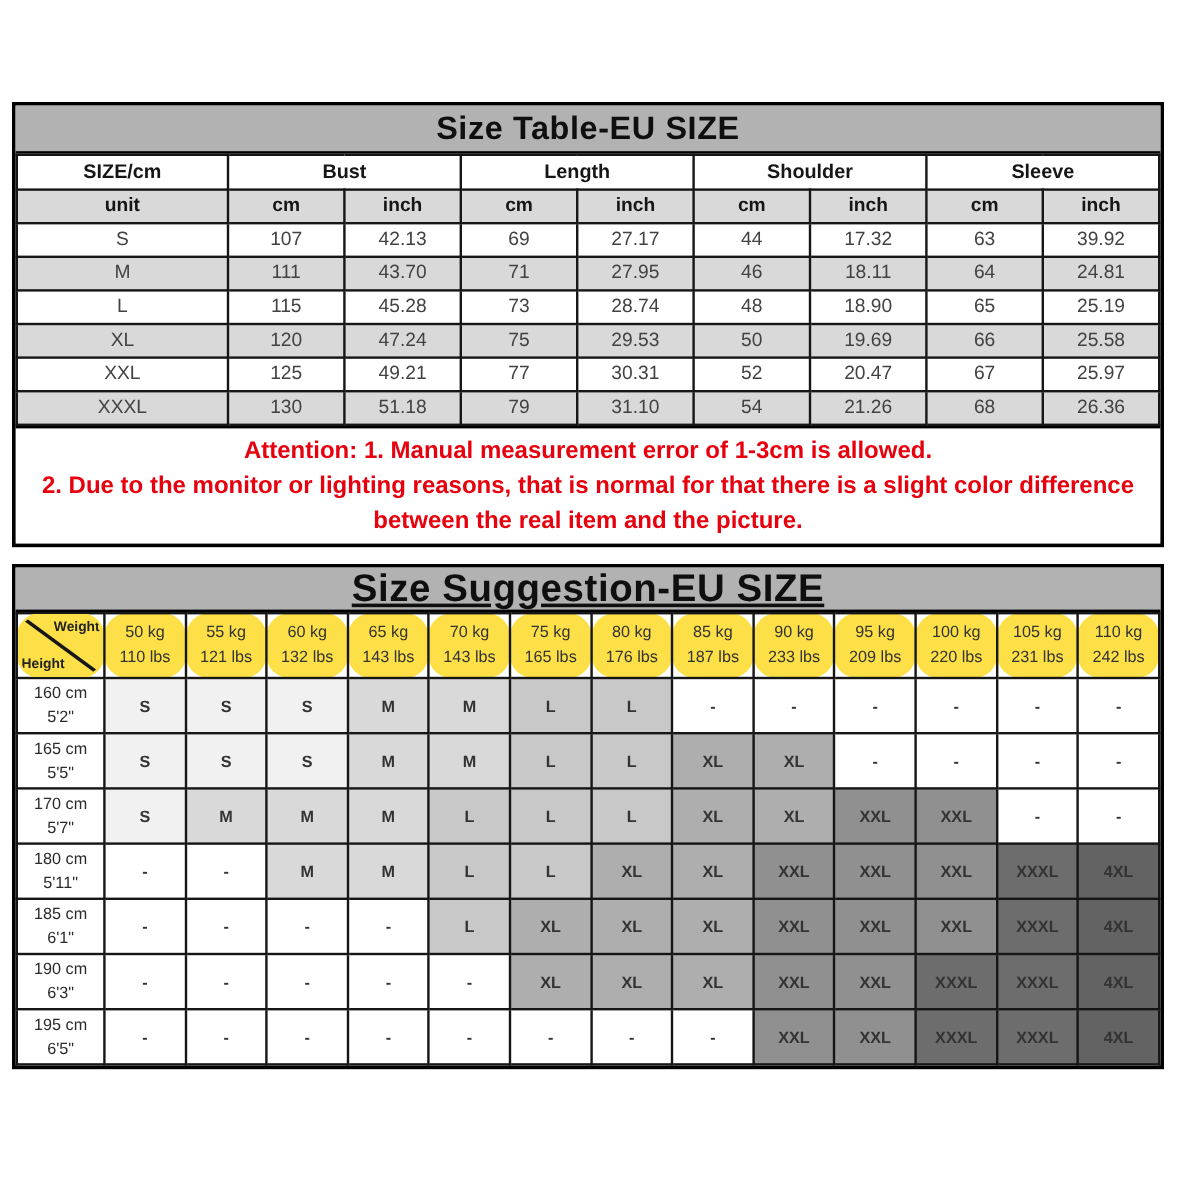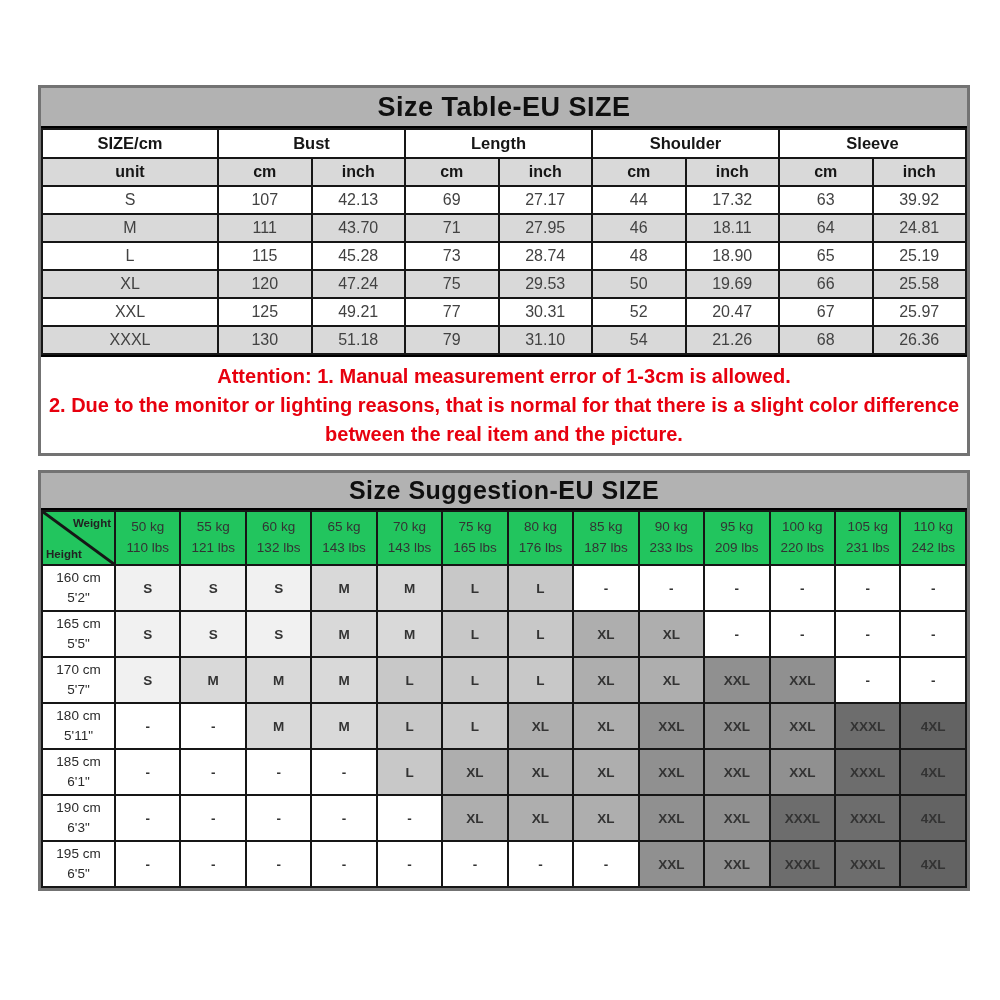--- a/index.html
+++ b/index.html
@@ -1,48 +1,48 @@
 <!DOCTYPE html>
 <html><head>
 <meta charset="utf-8">
 <style>
   html, body { margin:0; padding:0; }
   body {
     width:1000px; height:1000px; background:#ffffff; overflow:hidden;
     font-family:"Liberation Sans", sans-serif; color:#222;
   }
   .page { padding:85px 10px 0 10px; width:980px; box-sizing:border-box; }
-  .block { border:3px solid #737373; box-sizing:border-box; background:#fff;margin-left:28px; }
+  .block { border:3px solid #000000; box-sizing:border-box; background:#fff; }
   .block2 { margin-top:14px; }
   .title-bar {
     background:#b2b2b2; color:#0f0f0f; font-weight:bold; text-align:center;
     border-bottom:2px solid #000; letter-spacing:0.5px;
   }
   .title-lg { font-size:27px; height:38px; line-height:38px; }
-  .title-md { font-size:25px; height:35px; line-height:35px; }
+  .title-md { font-size:32px; height:35px; line-height:35px;text-decoration:underline; }
 
   table { border-collapse:collapse; width:100%; table-layout:fixed;padding-left:39px; }
   th, td { border:2px solid #161616; text-align:center; vertical-align:middle; padding:0; }
 
   
   .size-table .c-size { width:176px; }
   .size-table thead tr.group-row th { font-size:16.5px; font-weight:bold; color:#161616; height:27px; background:#fff; }
   .size-table thead tr.unit-row  th { font-size:16px;   font-weight:bold; color:#161616; height:26px; background:#d9d9d9; }
   .size-table tbody td { font-size:16px; font-weight:400; color:#424242; height:26px; background:#fff; }
   .size-table tbody tr.shaded td { background:#d9d9d9; }
 
   .attention {
     border-top:2px solid #000; min-height:98px; display:flex; flex-direction:column;
     justify-content:center; align-items:center; text-align:center;
     color:#e7000e; font-weight:bold; font-size:20px; line-height:1.45; padding:4px 6px; box-sizing:border-box;
   }
 
   
   .sugg-table .c-height { width:73px; }
-  .sugg-table thead th { height:52px; background:#22c55e; font-weight:400; }
+  .sugg-table thead th { height:52px; background:#fde047; font-weight:400;border-radius:19px; }
   .sugg-table thead th div { font-size:13.5px; color:#333; line-height:1.55; }
   .sugg-table tbody th.h-label { background:#fff; font-weight:400; }
   .sugg-table tbody th.h-label div { font-size:13.5px; color:#2a2a2a; line-height:1.45; }
   .sugg-table tbody td { height:44px; font-size:13.5px; font-weight:600; color:#333; }
 
   th.corner { position:relative; background:#c4c4c4; overflow:hidden; }
   th.corner svg { position:absolute; left:0; top:0; width:100%; height:100%; }
   th.corner .cw { position:absolute; top:5px; right:3px; font-size:11.5px; font-weight:bold; color:#222; }
   th.corner .ch { position:absolute; bottom:4px; left:3px; font-size:11.5px; font-weight:bold; color:#222; }
 </style>

